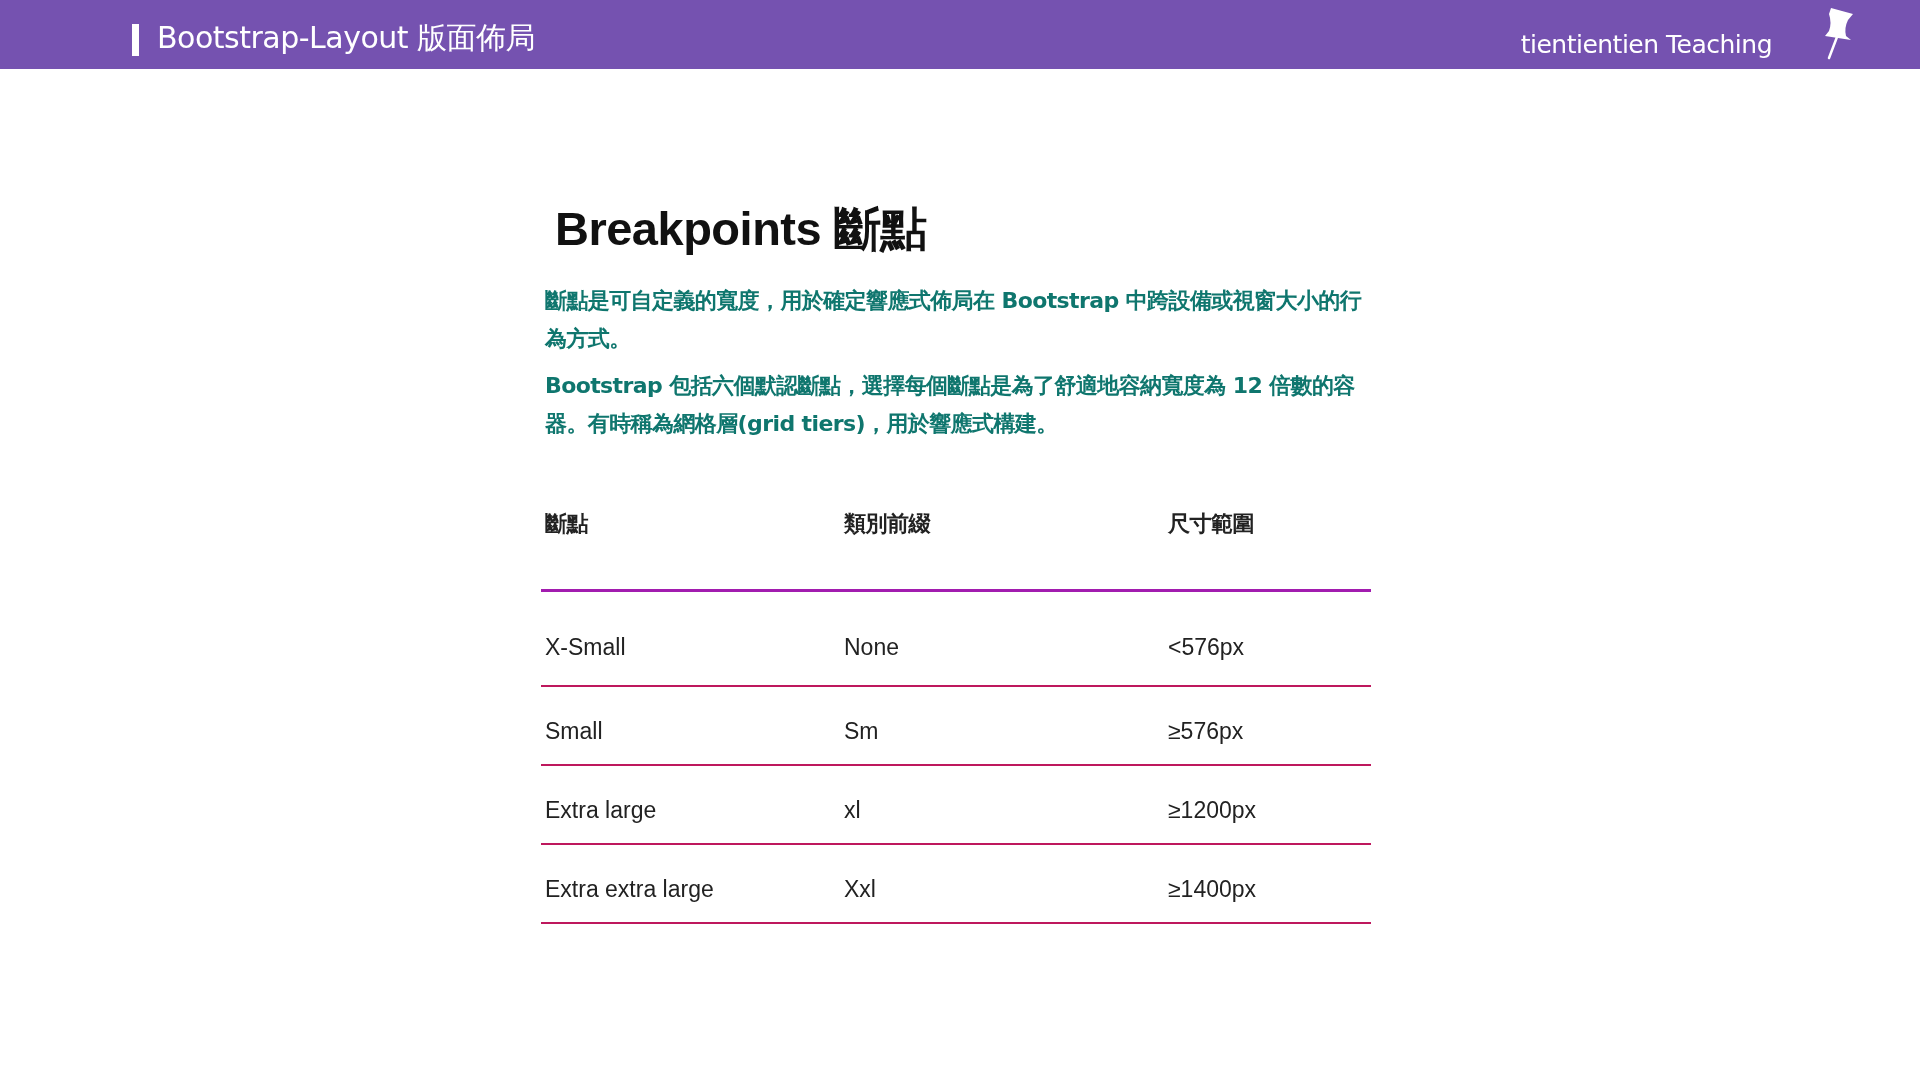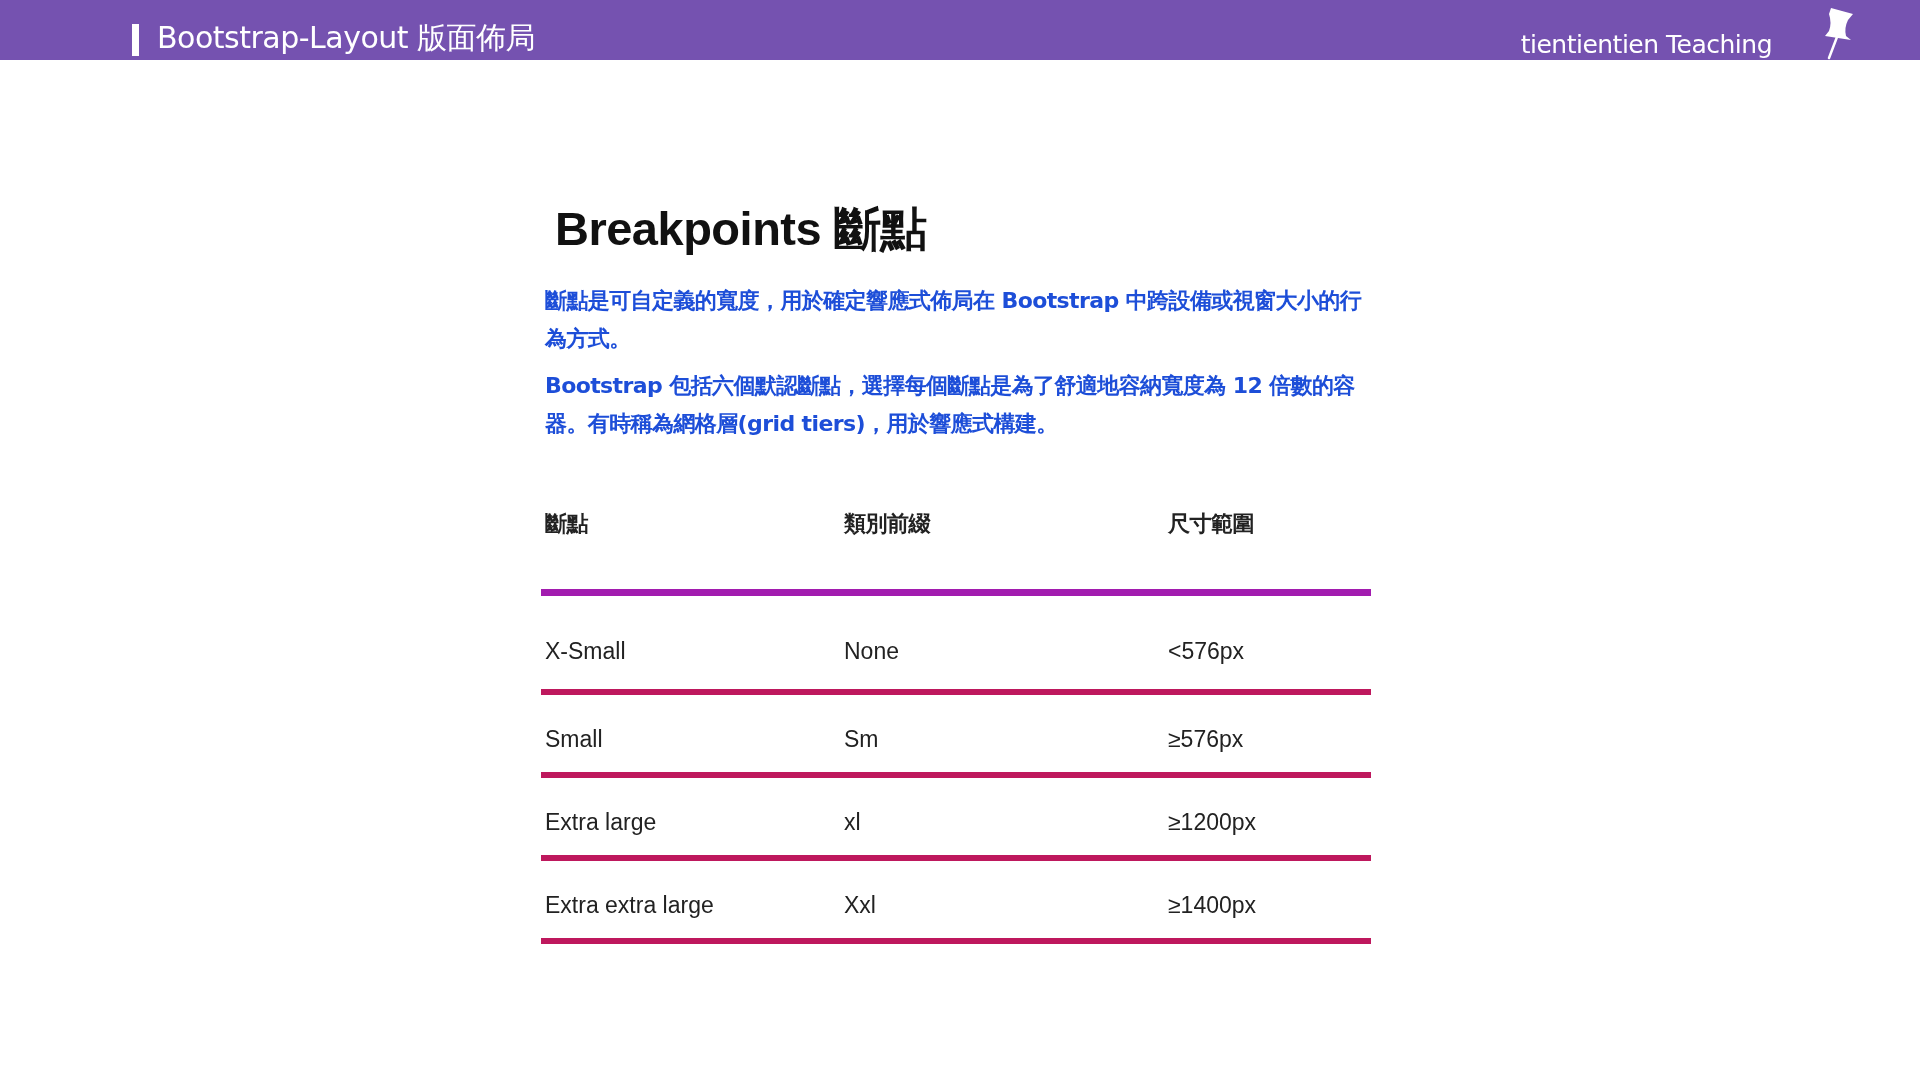--- a/index.html
+++ b/index.html
@@ -1,58 +1,58 @@
 <!DOCTYPE html>
 <html><head>
 <meta charset="utf-8">
 <style>
   html, body { margin: 0; padding: 0; }
   body {
     width: 1920px; height: 1080px; background: #ffffff; position: relative; overflow: hidden;
     font-family: "Liberation Sans", "DejaVu Sans", sans-serif; color: #1a1a1a;
   }
   .topbar {
-    position: absolute; left: 0; top: 0; width: 1920px; height: 60px;
+    position: absolute; left: 0; top: 0; width: 1920px; height: 69px;
     background: #7552b0;
   }
   .topbar .title-mark {
     position: absolute; left: 132px; top: 24px; width: 7px; height: 32px; background: #ffffff;
   }
   .topbar .title {
     position: absolute; left: 157px; top: 18px; font-size: 30px; color: #ffffff;
     font-family: "DejaVu Sans", sans-serif; letter-spacing: -0.5px;
   }
   .topbar .brand {
     position: absolute; right: 148px; top: 30px; font-size: 25px; color: #ffffff;
     font-family: "DejaVu Sans", sans-serif; letter-spacing: -0.5px;
   }
   .topbar .pin { position: absolute; left: 1815px; top: 6px; width: 42px; height: 58px; }
   .content { position: absolute; left: 545px; top: 188px; width: 826px; }
   h1 {
     margin: 10px; font-size: 47px; font-weight: bold; color: #111111; letter-spacing: -0.5px;
     font-family: "Liberation Sans", sans-serif;
   }
   .para {
-    margin: 0; font-size: 22px; line-height: 38px; color: #1d4ed8; font-weight: bold;
+    margin: 0; font-size: 22px; line-height: 38px; color: #0f766e; font-weight: bold;
     font-family: "DejaVu Sans", sans-serif; letter-spacing: -0.6px;
   }
   .p1 { position: absolute; top: 94px; width: 826px; }
   .p2 { position: absolute; top: 179px; width: 826px; }
   table.bp {
     position: absolute; left: 541px; top: 488px; width: 830px; border-collapse: collapse;
     font-family: "Liberation Sans", sans-serif;
   }
   table.bp th {
     text-align: left; font-size: 22px; font-weight: bold; color: #222;
     font-family: "DejaVu Sans", sans-serif; letter-spacing: -0.5px;
-    height: 80px; vertical-align: top; padding: 21px 0 0 4px; border-bottom: 7px solid #a21caf;
+    height: 80px; vertical-align: top; padding: 21px 0 0 4px; border-bottom: 3px solid #a21caf;
   }
   table.bp td {
     font-size: 23px; color: #222; height: 65px; padding: 12px 0 0 4px; vertical-align: middle;
-    border-bottom: 6px solid #be185d; font-weight: 500;
+    border-bottom: 2px solid #be185d; font-weight: 500;
   }
   table.bp tr.first td { height: 75px; padding-top: 18px; }
   .c1 { width: 295px; } .c2 { width: 320px; }
 </style>
 </head>
 <body>
 
 <div class="topbar">
   <div class="title-mark"></div>
   <div class="title">Bootstrap-Layout 版面佈局</div>

